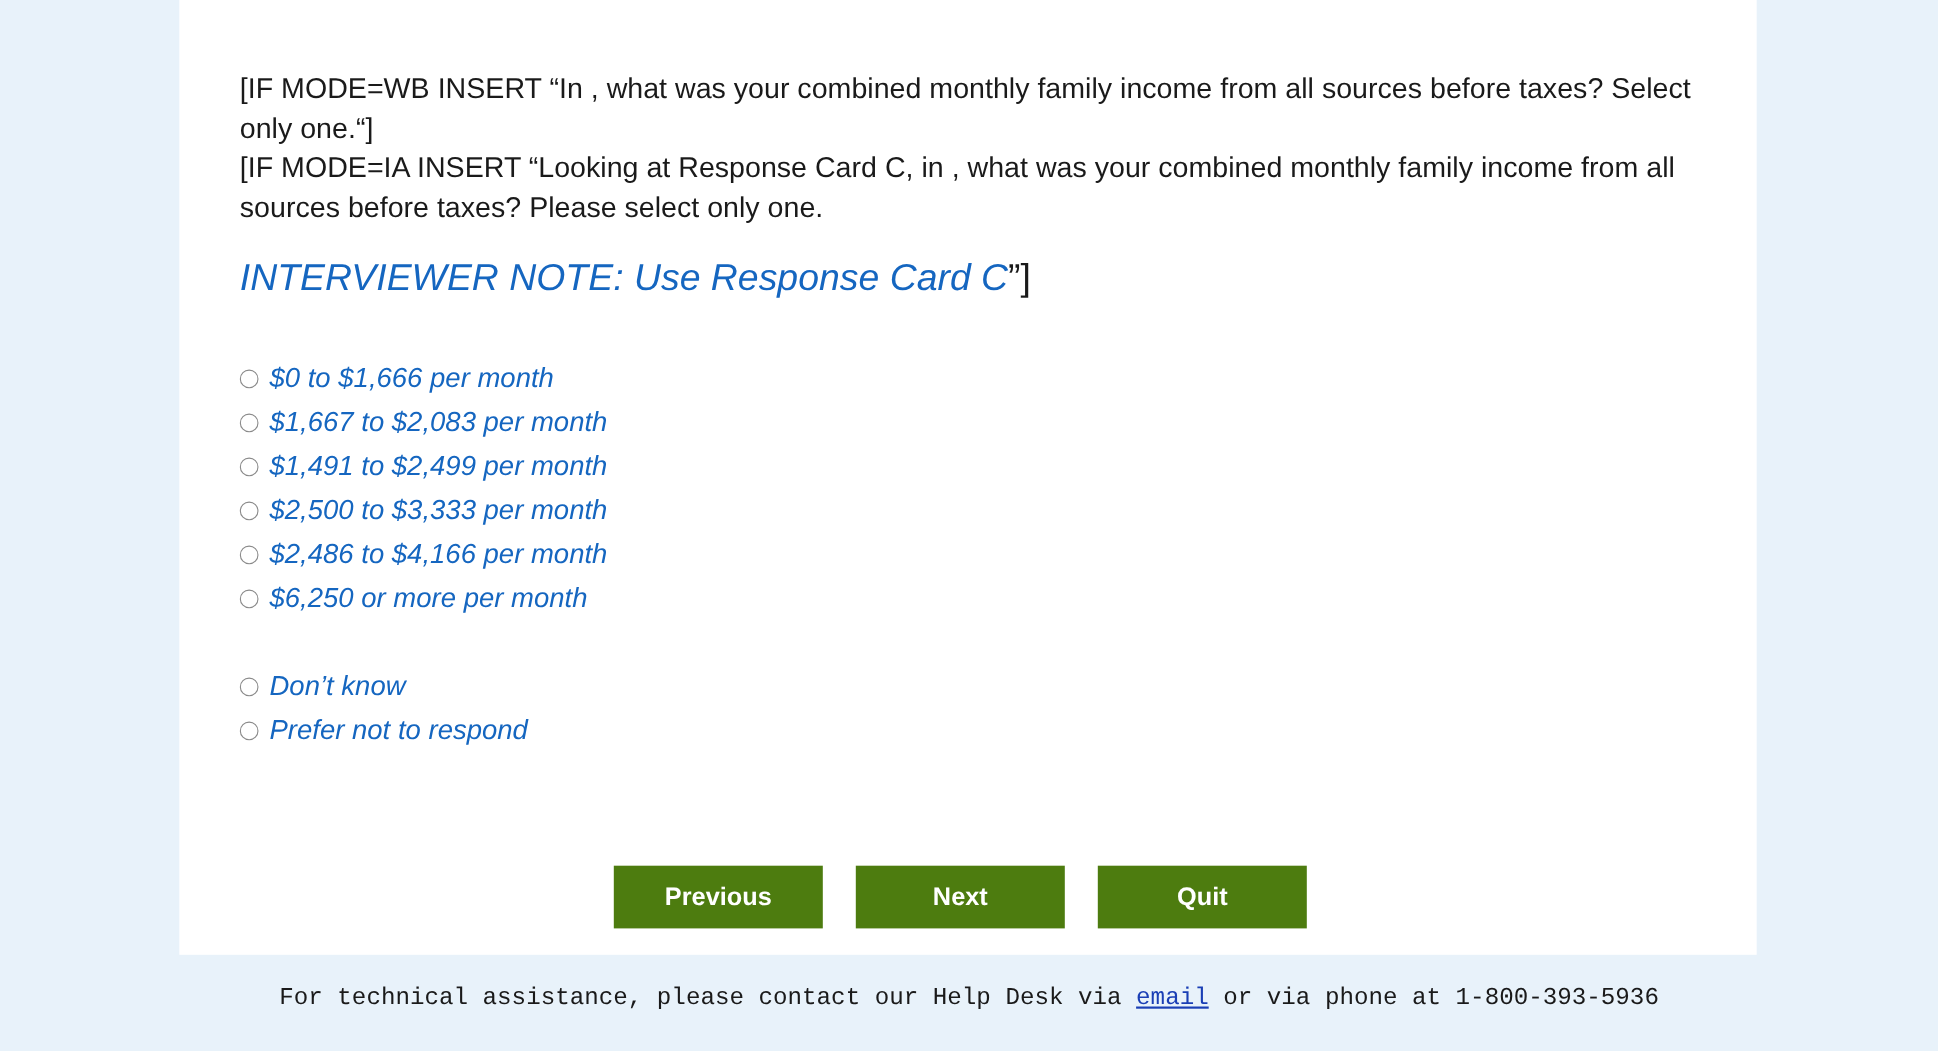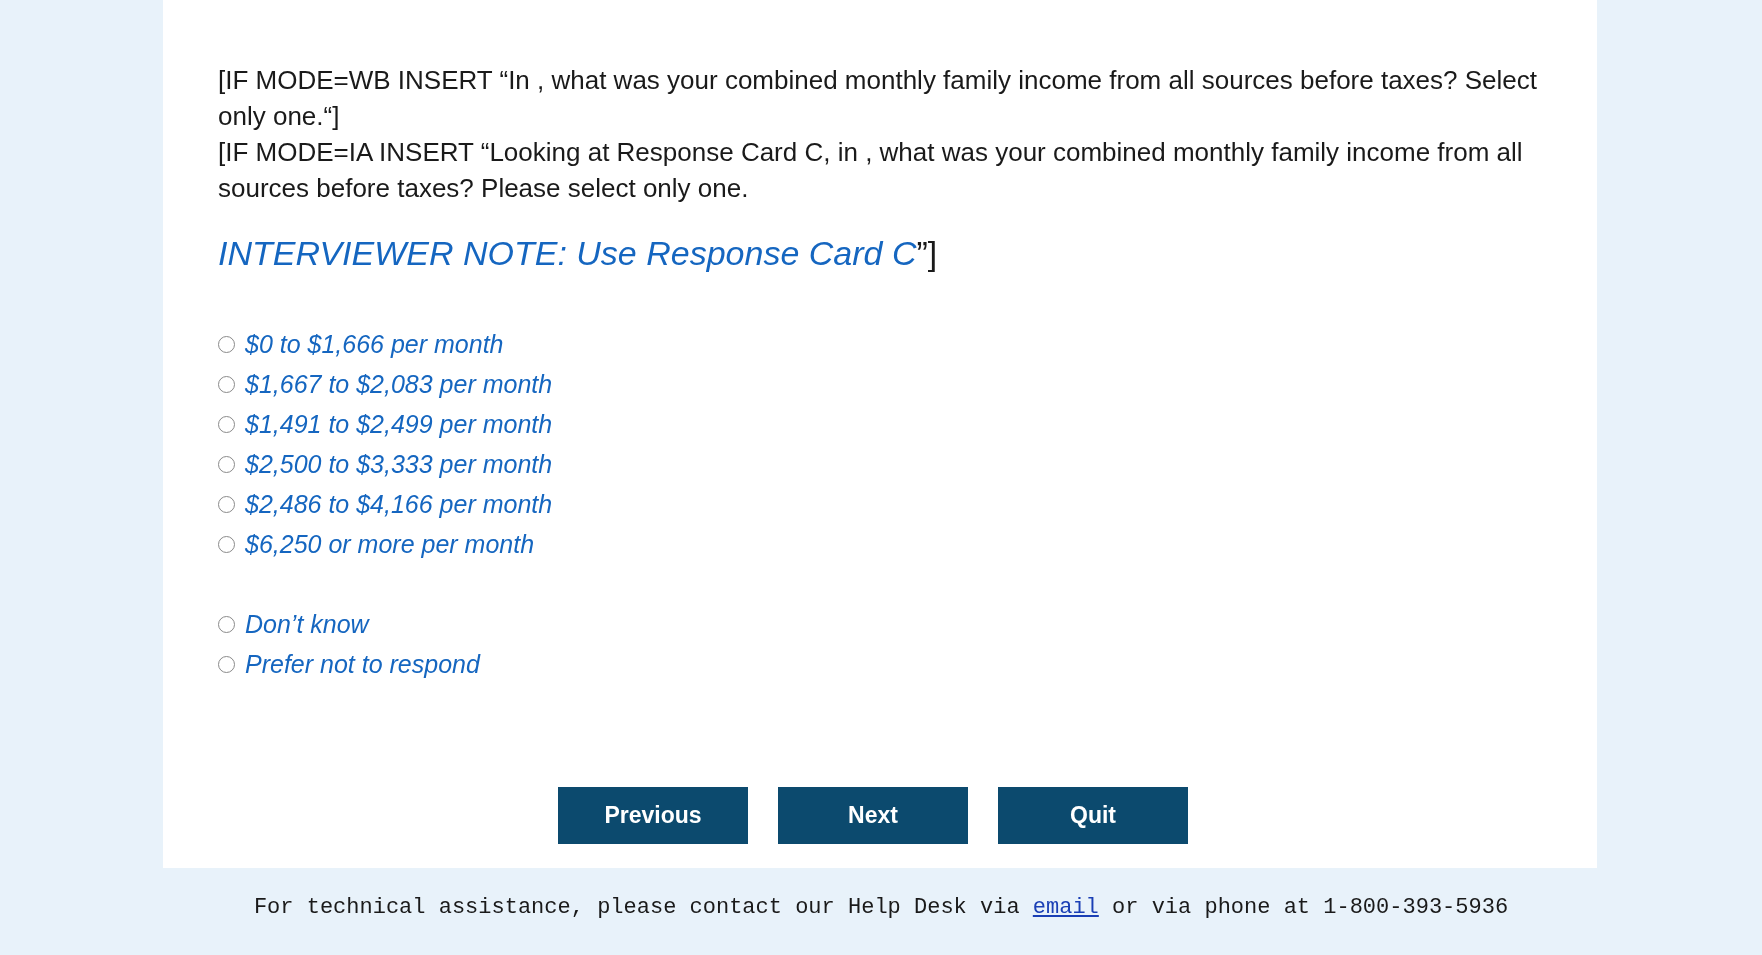--- a/index.html
+++ b/index.html
@@ -81,21 +81,21 @@
     font-family: "Liberation Sans", sans-serif;
   }
   .buttons {
     position: absolute;
     left: 395px;
     top: 787px;
     display: flex;
     gap: 30px;
   }
   .btn {
-    background: #0c4a6e;
+    background: #4d7c0f;
     color: #ffffff;
     font-size: 23px;
     font-weight: bold;
     border: none;
     height: 57px;
     min-width: 190px;
     padding: 0 24px;
     cursor: pointer;
     font-family: "Liberation Sans", sans-serif;
   }

